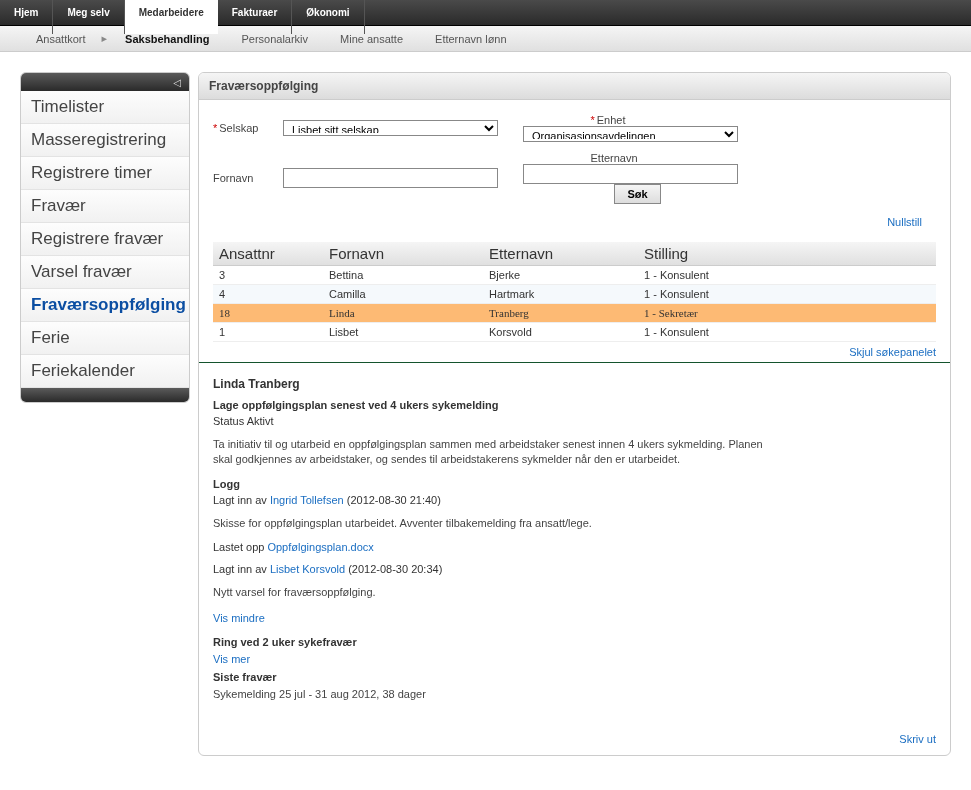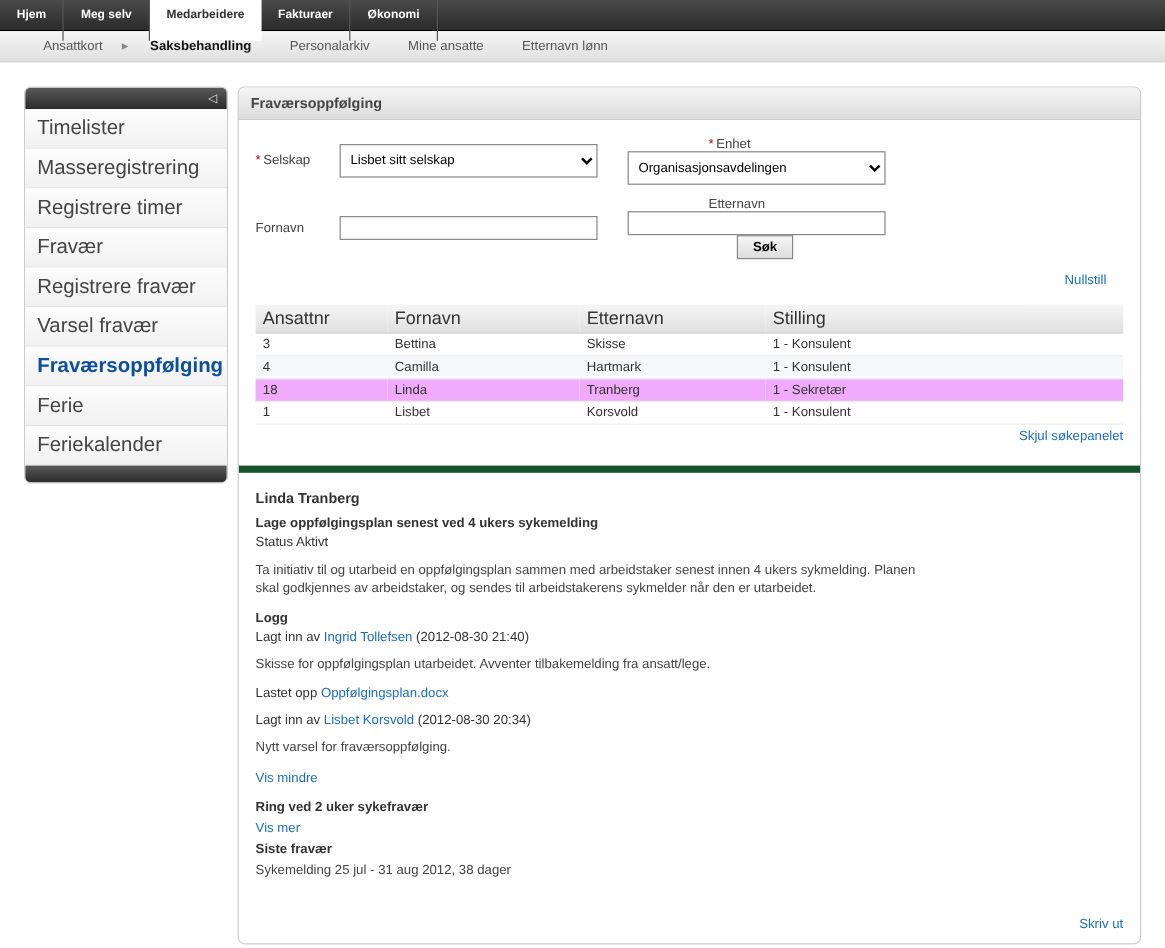--- a/index.html
+++ b/index.html
@@ -123,21 +123,21 @@
     color: #444;
   }
   .form-label .req { color: #c00; margin-right: 2px; }
   .form-select, .form-input {
     border: 1px solid #888;
     padding: 2px 4px;
     font-size: 11px;
     font-family: inherit;
     background: #fff;
   }
-  .form-select { width: 215px; height: 28px; }
+  .form-select { width: 215px; height: 16px; }
   .form-input { width: 215px; height: 20px; }
   .col1 { display: flex; align-items: center; width: 310px; }
   .col2 { display: flex; align-items: center; flex-direction: column; }
   .btn {
     border: 1px solid #888;
     background: linear-gradient(#f5f5f5, #ddd);
     padding: 3px 12px;
     font-weight: bold;
     font-size: 11px;
     cursor: pointer;
@@ -162,25 +162,25 @@
     border-bottom: 1px solid #ccc;
     padding: 3px 6px;
     font-size: 15px;
   }
   .table td {
     padding: 3px 6px;
     border-bottom: 1px solid #eee;
     font-size: 11px;
   }
   .table tr.alt td { background: #f5f9fc; }
-  .table tr.selected td { background: #f0abfc; }
+  .table tr.selected td { background: #fdba74; font-family: Liberation Serif, serif; }
   .detail {
     padding: 14px;
-    border-top: 6px solid #14532d;
-    margin-top: 16px;
+    border-top: 1px solid #14532d;
+    margin-top: 2px;
   }
   .detail h3 {
     font-size: 12px;
     font-weight: bold;
     margin-bottom: 8px;
     color: #333;
   }
   .detail .subtitle {
     font-weight: bold;
     margin-bottom: 4px;
@@ -273,21 +273,21 @@
           <th style="width:110px">Ansattnr</th>
           <th style="width:160px">Fornavn</th>
           <th style="width:155px">Etternavn</th>
           <th>Stilling</th>
         </tr>
       </thead>
       <tbody>
         <tr>
           <td>3</td>
           <td>Bettina</td>
-          <td>Skisse</td>
+          <td>Bjerke</td>
           <td>1 - Konsulent</td>
         </tr>
         <tr class="alt">
           <td>4</td>
           <td>Camilla</td>
           <td>Hartmark</td>
           <td>1 - Konsulent</td>
         </tr>
         <tr class="selected">
           <td>18</td>

